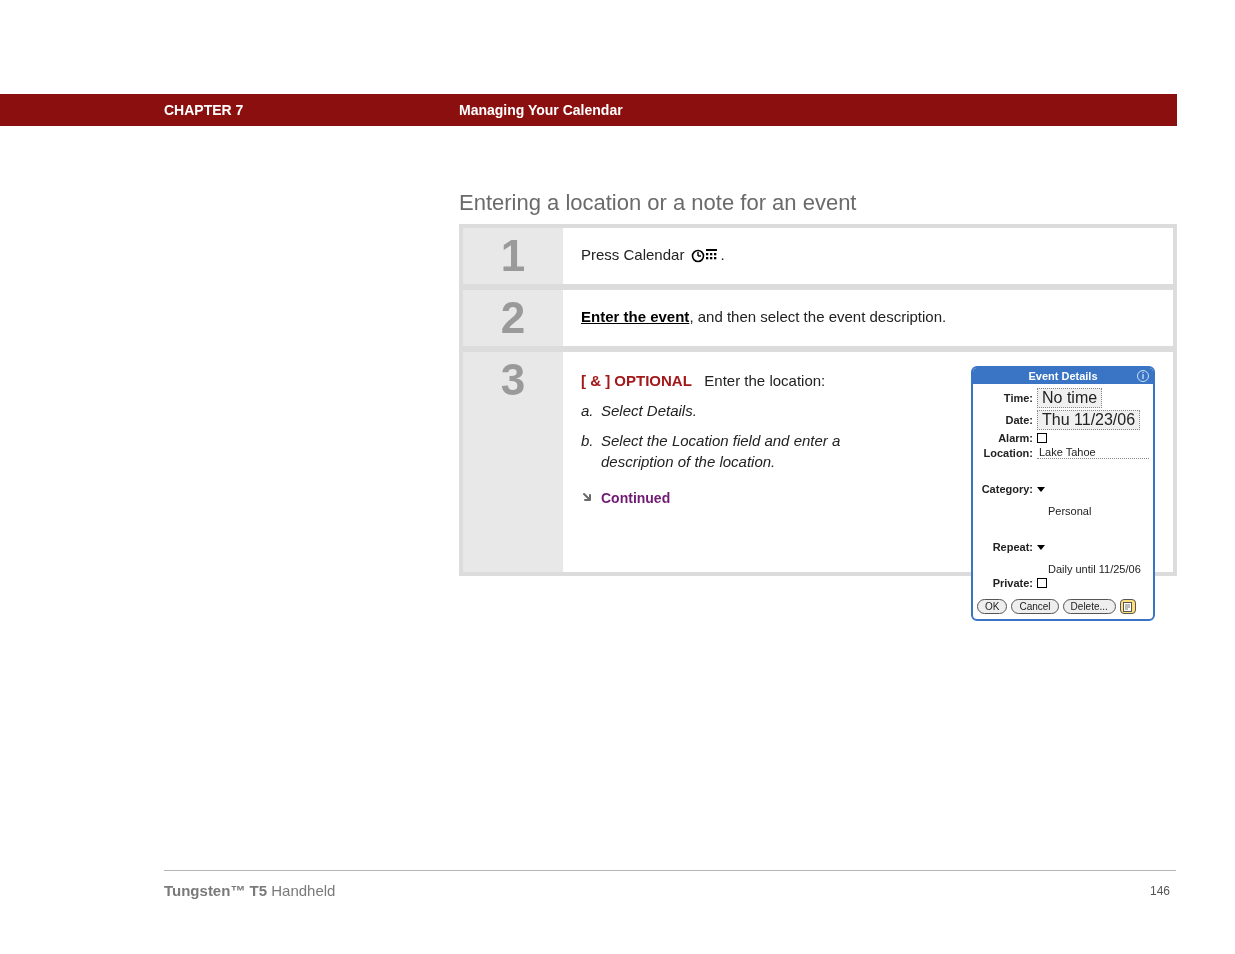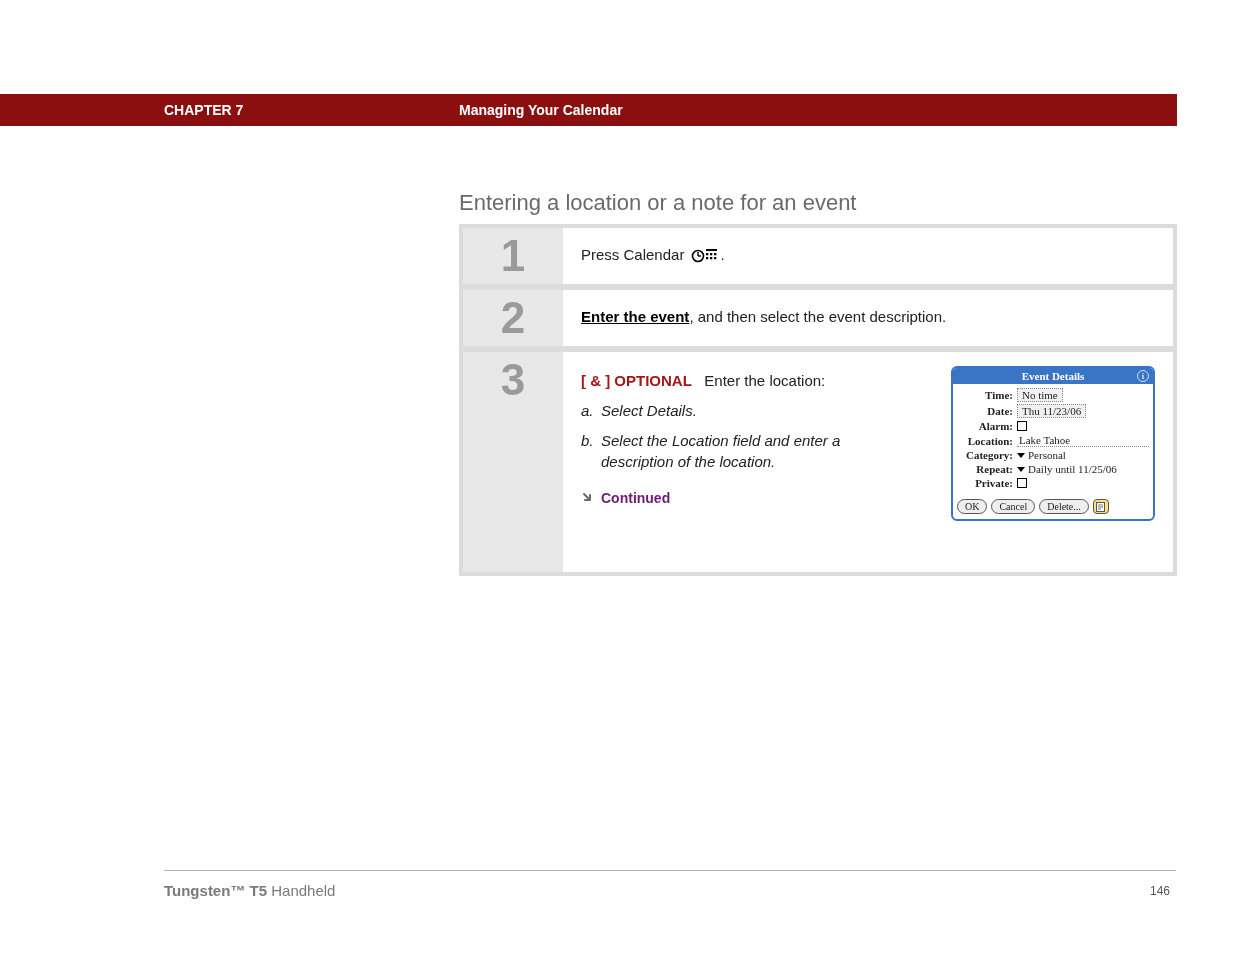--- a/index.html
+++ b/index.html
@@ -99,24 +99,24 @@
     display: inline-block;
     vertical-align: middle;
     margin: 0 2px;
   }
 
   
   .palm-dialog {
     position: absolute;
     right: 18px;
     top: 14px;
-    width: 204px;
+    width: 184px;
     border: 2px solid #3a74c4;
     border-radius: 6px;
-    font-family: Liberation Serif, serif;
+    font-family: Liberation Sans, sans-serif;
     font-size: 11px;
     background: #fff;
     overflow: hidden;
   }
   .palm-titlebar {
     background: #3a74c4;
     color: #fff;
     font-weight: bold;
     text-align: center;
     font-size: 11px;
@@ -136,23 +136,23 @@
     color: #cfe0f6;
     font-weight: bold;
   }
   .palm-body { padding: 4px 4px 4px 4px; }
   .palm-row { display: flex; align-items: center; margin-bottom: 2px; }
   .palm-label { width: 60px; text-align: right; font-weight: bold; padding-right: 4px; }
   .palm-val-box {
     border: 1px dotted #888;
     padding: 0 4px;
     background: #f0f0f0;
-    font-size: 11px;
-  }
-  .palm-val { font-size: 11px; }
+    font-size: 16px;
+  }
+  .palm-val { font-size: 11px; margin-top: 44px; }
   .palm-loc { border-bottom: 1px dotted #888; flex:1; font-size:11px; padding: 0 2px;}
   .palm-check {
     width: 10px; height: 10px; border: 1px solid #000; display:inline-block;
     background: #fff;
   }
   .palm-dd {
     width: 0; height: 0; display:inline-block; vertical-align:middle;
     border-left: 4px solid transparent; border-right: 4px solid transparent;
     border-top: 5px solid #000; margin-right: 3px;
   }

